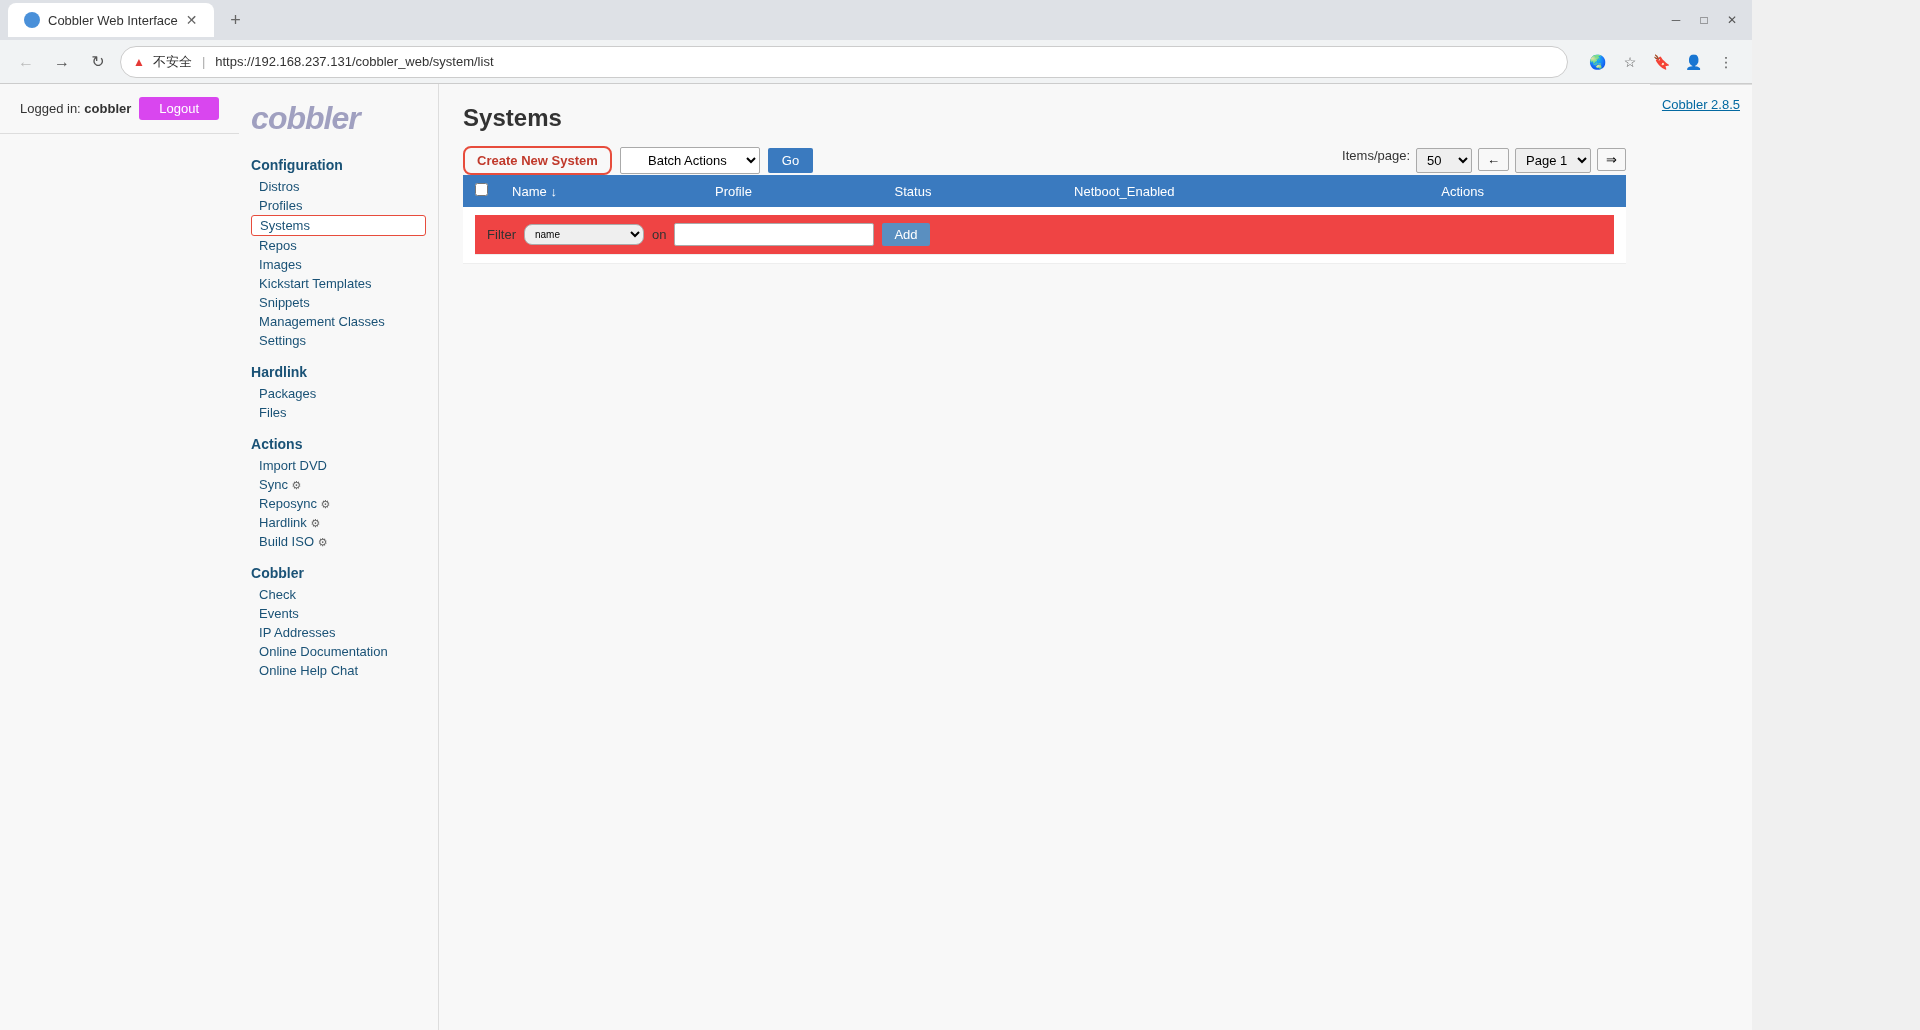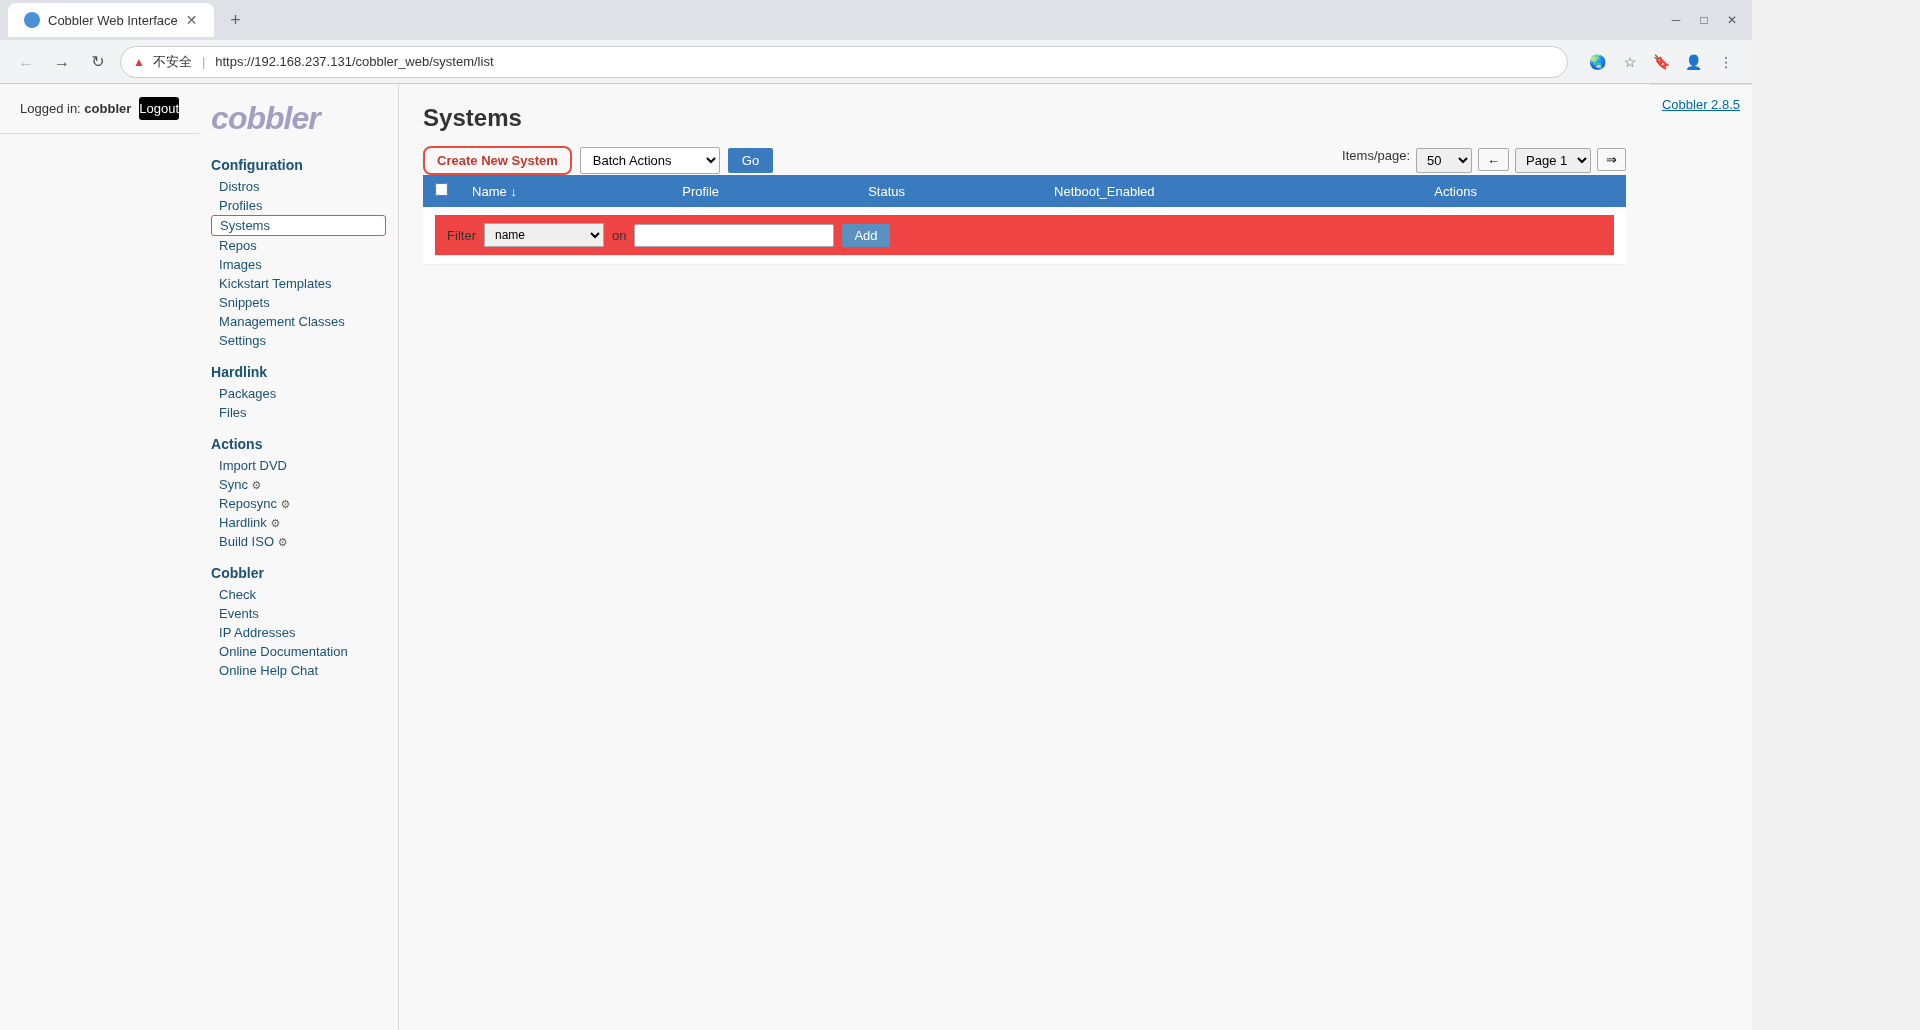--- a/index.html
+++ b/index.html
@@ -23,21 +23,21 @@
     .address-bar .url-text { color: #333; }
     .toolbar-actions { display: flex; gap: 4px; margin-left: 8px; }
     .toolbar-icon { width: 28px; height: 28px; display: flex; align-items: center; justify-content: center; color: #555; cursor: pointer; font-size: 14px; border-radius: 50%; }
 
     
     .page-content { background: #f8f8f8; flex: 1; display: flex; flex-direction: row; }
 
     
     .page-header { background: #f8f8f8; padding: 8px 20px; display: flex; justify-content: flex-end; align-items: center; border-bottom: 1px solid #ddd; height: 50px; }
     .logged-in-text { font-size: 13px; color: #333; margin-right: 8px; }
-    .logout-btn { background: #000000; color: #fff; border: none; padding: 4px 0; border-radius: 3px; cursor: pointer; font-size: 13px; text-align: right; }
+    .logout-btn { background: #d946ef; color: #fff; border: none; padding: 4px 20px; border-radius: 3px; cursor: pointer; font-size: 13px; text-align: right; }
 
     
     .main-layout { display: flex; flex: 1; }
 
     
     .sidebar { width: 200px; background: #f8f8f8; padding: 16px 12px; border-right: 1px solid #ddd; }
     .logo { margin-bottom: 20px; }
     .logo-text { font-size: 32px; font-weight: bold; color: #a0a0c0; font-style: italic; letter-spacing: -1px; }
 
     .sidebar-section-title { font-size: 14px; font-weight: bold; color: #1a5276; margin-top: 14px; margin-bottom: 4px; }
@@ -45,37 +45,37 @@
     .sidebar-item.active { background: #fff; border: 1px solid #e74c3c; color: #1a5276; border-radius: 3px; }
     .gear { font-size: 11px; color: #666; }
 
     
     .content-area { flex: 1; padding: 20px 24px; }
     .page-title { font-size: 24px; font-weight: bold; color: #333; margin-bottom: 14px; }
 
     
     .toolbar-row { display: flex; align-items: center; gap: 8px; margin-bottom: 0; }
     .create-btn { background: #f8f8f8; border: 2px solid #e74c3c; color: #c0392b; padding: 5px 12px; font-size: 13px; cursor: pointer; border-radius: 8px; font-weight: bold; }
-    .batch-select { padding: 4px 8px; border: 1px solid #aaa; font-size: 13px; border-radius: 2px; background: #fff; min-width: 140px; }
+    .batch-select { padding: 4px 16px; border: 1px solid #aaa; font-size: 13px; border-radius: 2px; background: #fff; min-width: 140px; text-align: right; }
     .go-btn { background: #3a7abf; color: #fff; border: none; padding: 5px 14px; font-size: 13px; cursor: pointer; border-radius: 2px; }
     .items-per-page { margin-left: auto; display: flex; align-items: flex-start; gap: 6px; font-size: 13px; }
     .items-per-page select { padding: 3px 6px; border: 1px solid #aaa; border-radius: 2px; font-size: 13px; }
     .page-nav-btn { background: none; border: 1px solid #aaa; padding: 3px 8px; cursor: pointer; font-size: 13px; border-radius: 2px; }
 
     
     .systems-table { width: 100%; border-collapse: collapse; margin-top: 0; }
     .systems-table thead tr { background: #3a7abf; color: #fff; }
     .systems-table thead th { padding: 8px 12px; text-align: left; font-size: 13px; font-weight: normal; }
     .systems-table thead th:first-child { width: 32px; }
     .systems-table tbody tr { background: #fff; }
     .systems-table tbody td { padding: 8px 12px; font-size: 13px; border-bottom: 1px solid #eee; }
 
     
     .filter-row { display: flex; align-items: center; gap: 8px; padding: 8px 12px; background: #ef4444; border-bottom: 1px solid #eee; }
-    .filter-select { padding: 3px 6px; border: 1px solid #aaa; border-radius: 0; font-size: 12px; min-width: 120px; }
+    .filter-select { padding: 3px 6px; border: 1px solid #aaa; border-radius: 8px; font-size: 10px; min-width: 120px; }
     .filter-input { padding: 3px 8px; border: 1px solid #aaa; border-radius: 2px; font-size: 13px; min-width: 200px; }
     .filter-add-btn { background: #5a8fc0; color: #fff; border: none; padding: 4px 12px; border-radius: 2px; cursor: pointer; font-size: 13px; }
 
     
     .page-footer { text-align: center; padding: 12px; font-size: 13px; color: #0369a1; border-top: 1px solid #ddd; background: #f8f8f8; text-decoration: underline; }
   </style>
 </head>
 <body>
 
 <div class="browser-chrome">

